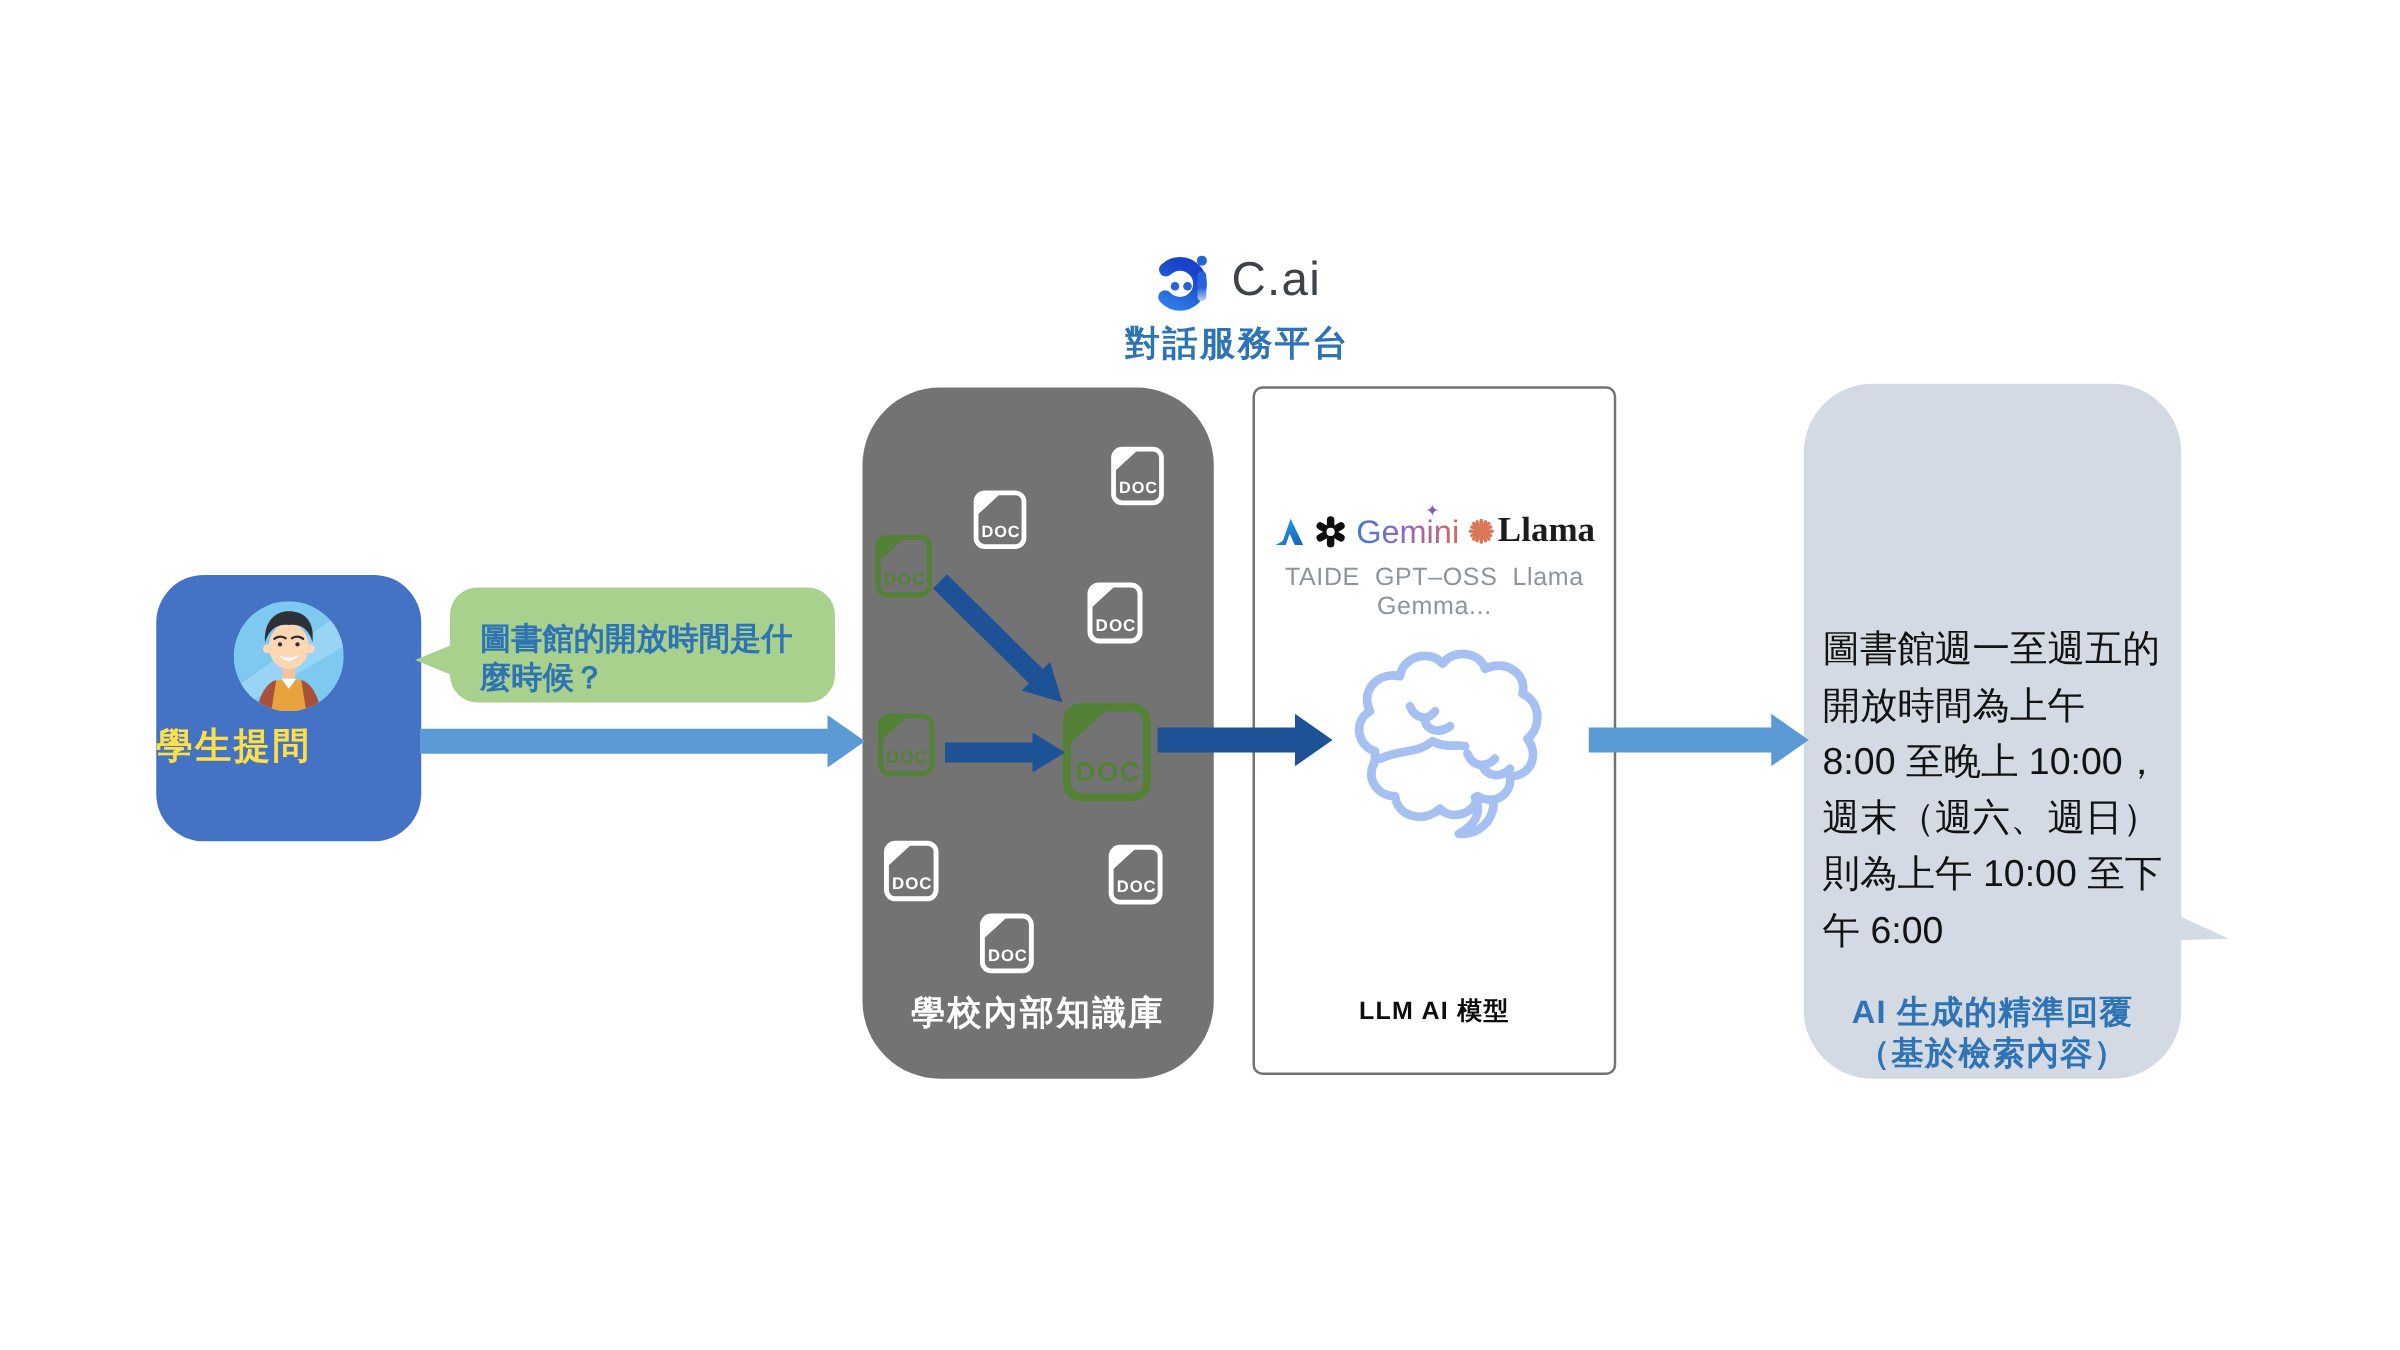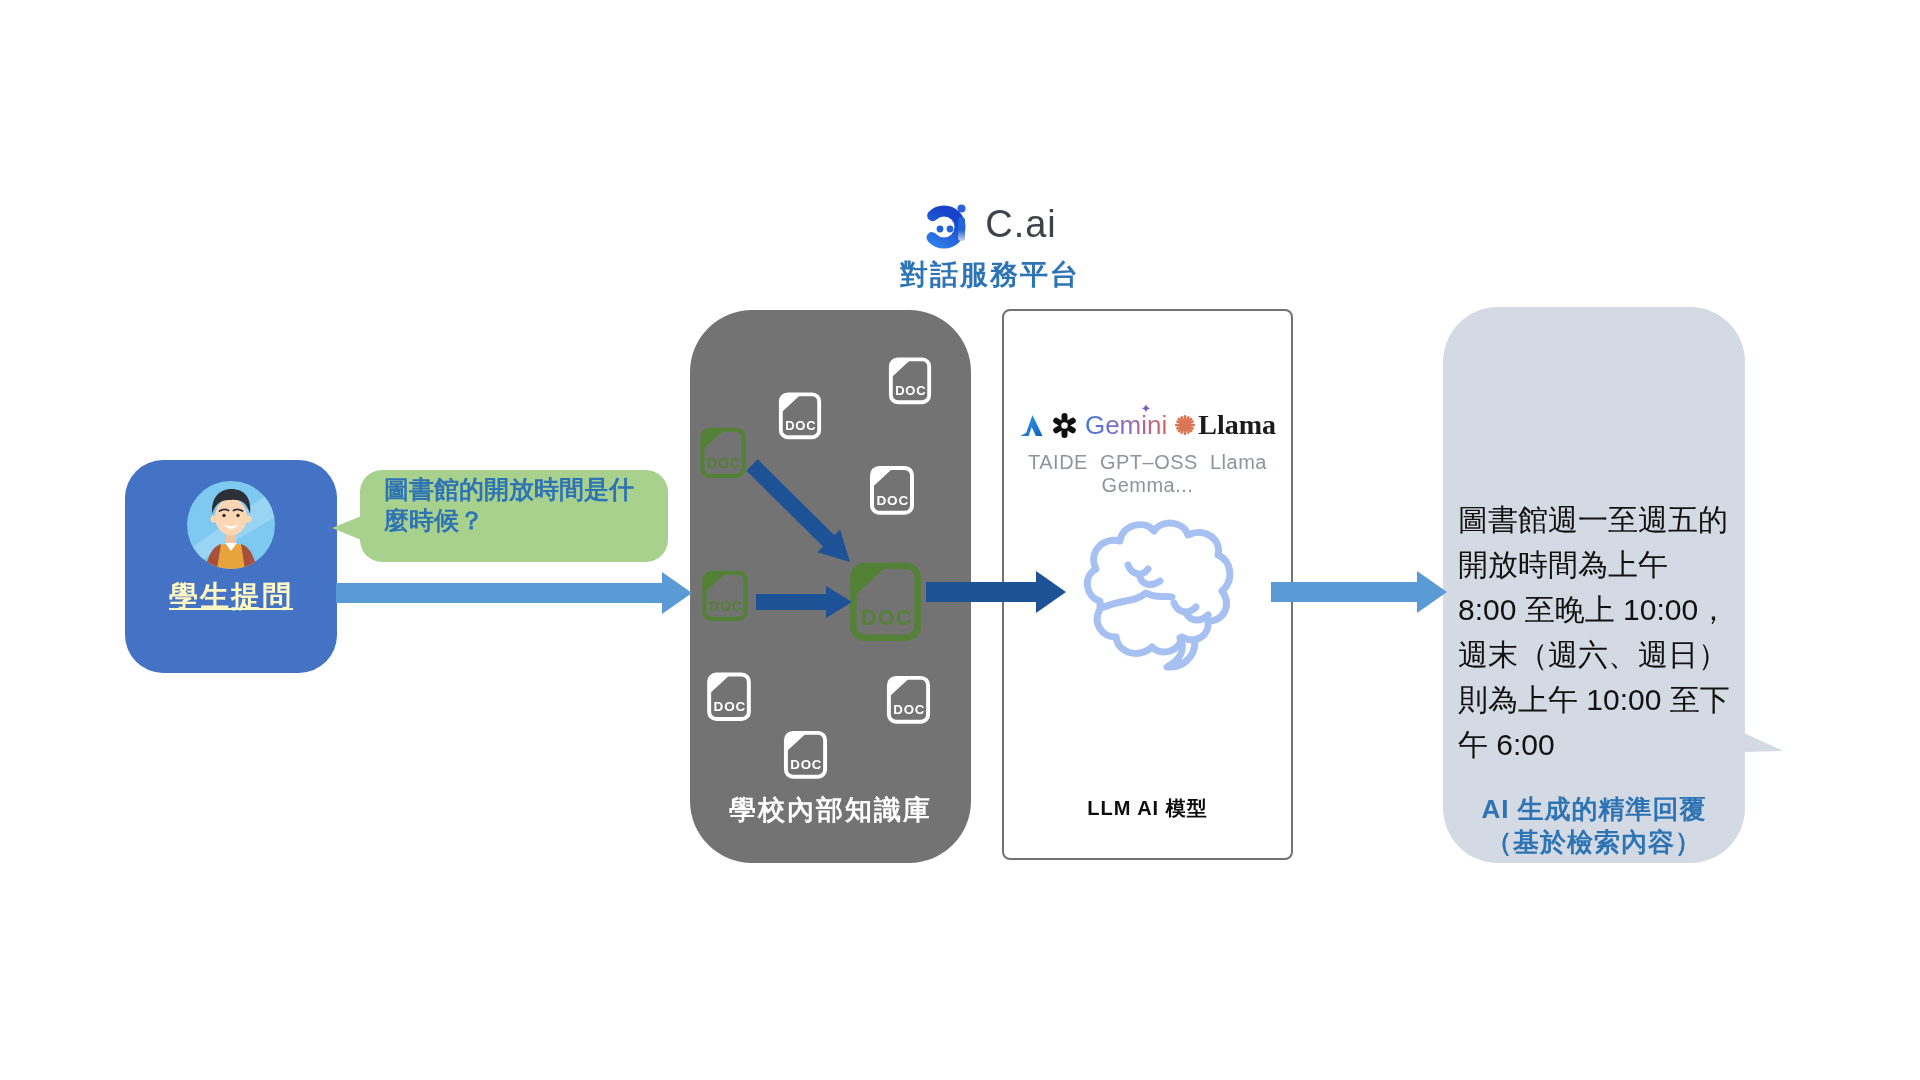--- a/index.html
+++ b/index.html
@@ -13,26 +13,26 @@
 
   
   .header { left: 840px; top: 198px; width: 300px; display: flex; flex-direction: column; align-items: center; }
   .logo-row { display: flex; align-items: center; gap: 16px; }
   .logo-text { font-size: 38px; color: #3d4349; letter-spacing: 1px; font-weight: 500; }
   .header-subtitle { margin-top: 6px; font-size: 28px; font-weight: bold; color: #2e74b5; letter-spacing: 2px; }
 
   
   .student-box { left: 125px; top: 460px; width: 212px; height: 213px; background: #4472c4; border-radius: 38px; }
   .student-avatar { position: absolute; left: 62px; top: 21px; }
-  .student-label { position: absolute; left: 0; top: 117px; width: 100%; text-align: center;
-    color: #fef9c3; font-weight: bold; font-size: 29px; letter-spacing: 2px; text-decoration: underline; }
+  .student-label { position: absolute; left: 0; top: 117px; width: 100%; 
+    color: #fde047; font-weight: bold; font-size: 29px; letter-spacing: 2px; }
 
   
   .bubble { left: 360px; top: 470px; width: 308px; height: 92px; background: #a9d18e; border-radius: 22px; }
-  .bubble-text { padding: 4px 18px 0 24px; color: #2e74b5; font-weight: bold; font-size: 25px; line-height: 31px; }
+  .bubble-text { padding: 26px 18px 0 24px; color: #2e74b5; font-weight: bold; font-size: 25px; line-height: 31px; }
 
   
   .kb-panel { left: 690px; top: 310px; width: 281px; height: 553px; background: #737373; border-radius: 62px; }
   .doc { position: absolute; }
   .doc.white { color: #ffffff; }
   .doc.green { color: #538135; }
   .kb-label { position: absolute; left: 0; top: 482px; width: 100%; text-align: center;
     color: #ffffff; font-weight: bold; font-size: 27px; letter-spacing: 2px; }
 
   

